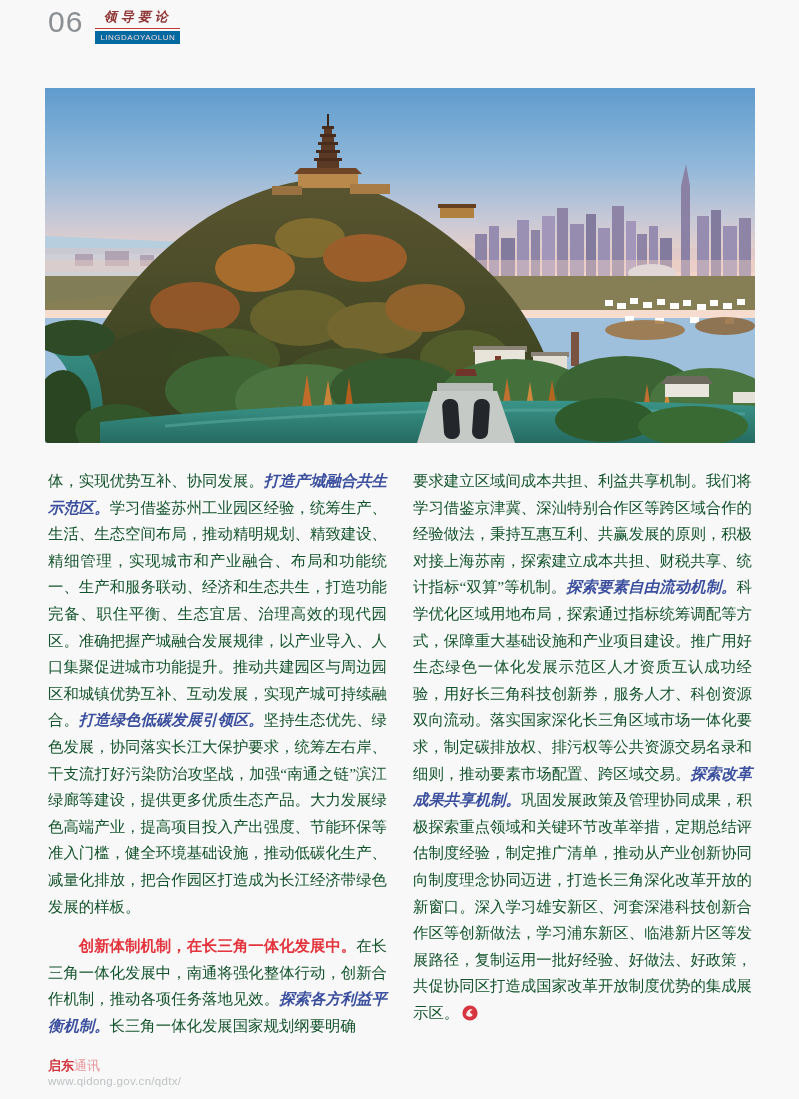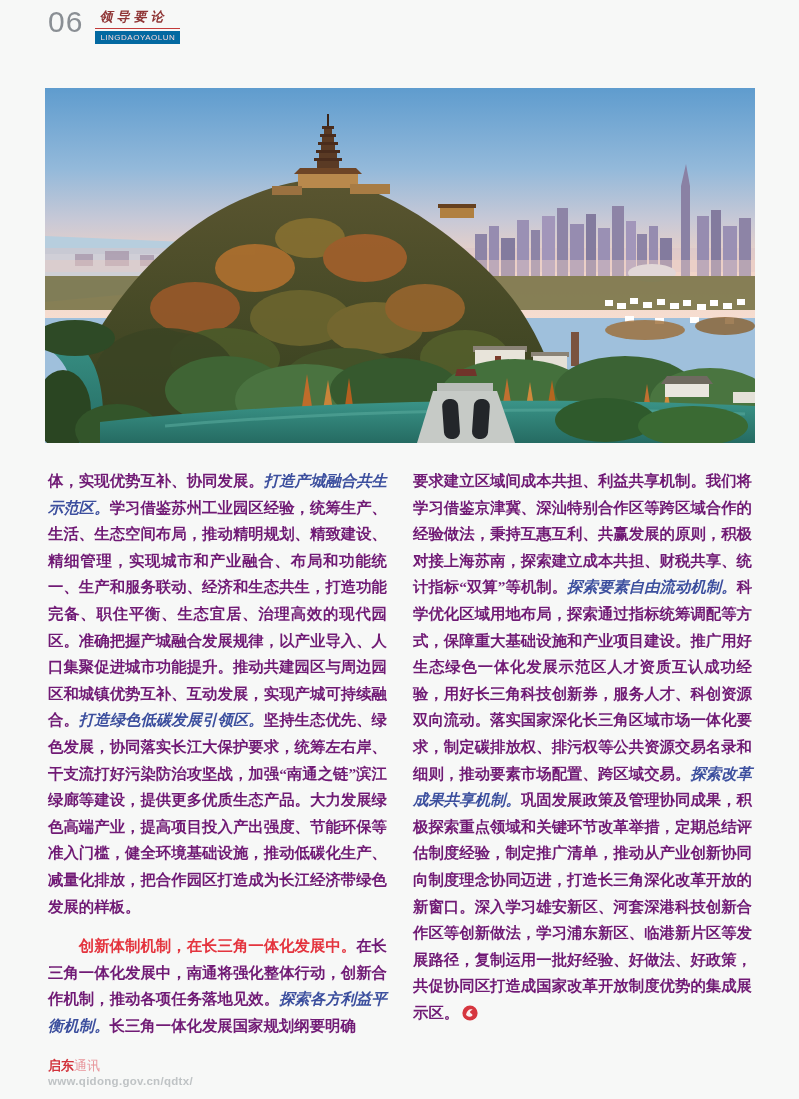--- a/index.html
+++ b/index.html
@@ -13,21 +13,21 @@
   
   .page-header{position:absolute;left:48px;top:6px;display:flex;align-items:flex-start;}
   .page-num{
     font-family:Liberation Sans, sans-serif;
     font-size:30px;color:#8a8f94;font-weight:400;line-height:32px;letter-spacing:1px;
   }
   .section-block{margin-left:12px;padding-top:2px;}
   .section-script{
     display:block;
     font-size:13px;font-weight:bold;font-style:italic;
-    color:#8f3535;letter-spacing:4px;text-align:left;
+    color:#8f3535;letter-spacing:4px;text-align:center;
     border-bottom:1.5px solid #c23a3a;
     padding:0 4px 2px 4px;
   }
   .section-badge{
     display:block;margin-top:2px;
     background:#0369a1;color:#f6d9d9;
     font-family:"Liberation Sans","DejaVu Sans",sans-serif;
     font-size:8px;letter-spacing:.5px;
     padding:2px 5px 2px 5px;text-align:center;
   }
@@ -41,33 +41,33 @@
   .col{
     position:absolute;top:468px;width:339px;
     font-size:15.4px;line-height:26.6px;color:#3b3b3b;
     text-align:justify;
   }
   .col-left{left:48px;}
   .col-right{left:413px;}
   .col p{margin:0;}
   .para-gap{margin-top:13px !important;}
   .para-indent{text-indent:2em;}
-  .run-normal{color:#701a75;font-weight:bold;}
+  .run-normal{color:#14532d;}
   .run-blue{color:#3c4f9e;font-weight:bold;font-style:italic;}
   .run-red{color:#e4343e;font-weight:bold;}
   .byline{text-align:right;margin-top:14px !important;padding-right:6px;color:#3b3b3b;}
   .end-seal{display:inline-block;vertical-align:-3px;margin-left:3px;}
   
   .page-footer{position:absolute;left:48px;top:1058px;}
   .brand{font-size:13px;line-height:16px;}
   .brand-bold{color:#d2333c;font-weight:bold;}
   .brand-light{color:#e8959b;}
   .site-url{
     font-family:"Liberation Sans","DejaVu Sans",sans-serif;
-    font-size:11.5px;color:#bfc3c5;line-height:15px;letter-spacing:.3px;font-weight:bold;
+    font-size:11.5px;color:#bfc3c5;line-height:15px;letter-spacing:.3px;
   }
 </style>
 </head>
 <body>
 
 <div class="page-header">
   <div class="page-num">06</div>
   <div class="section-block">
     <span class="section-script">领导要论</span>
     <span class="section-badge">LINGDAOYAOLUN</span>

